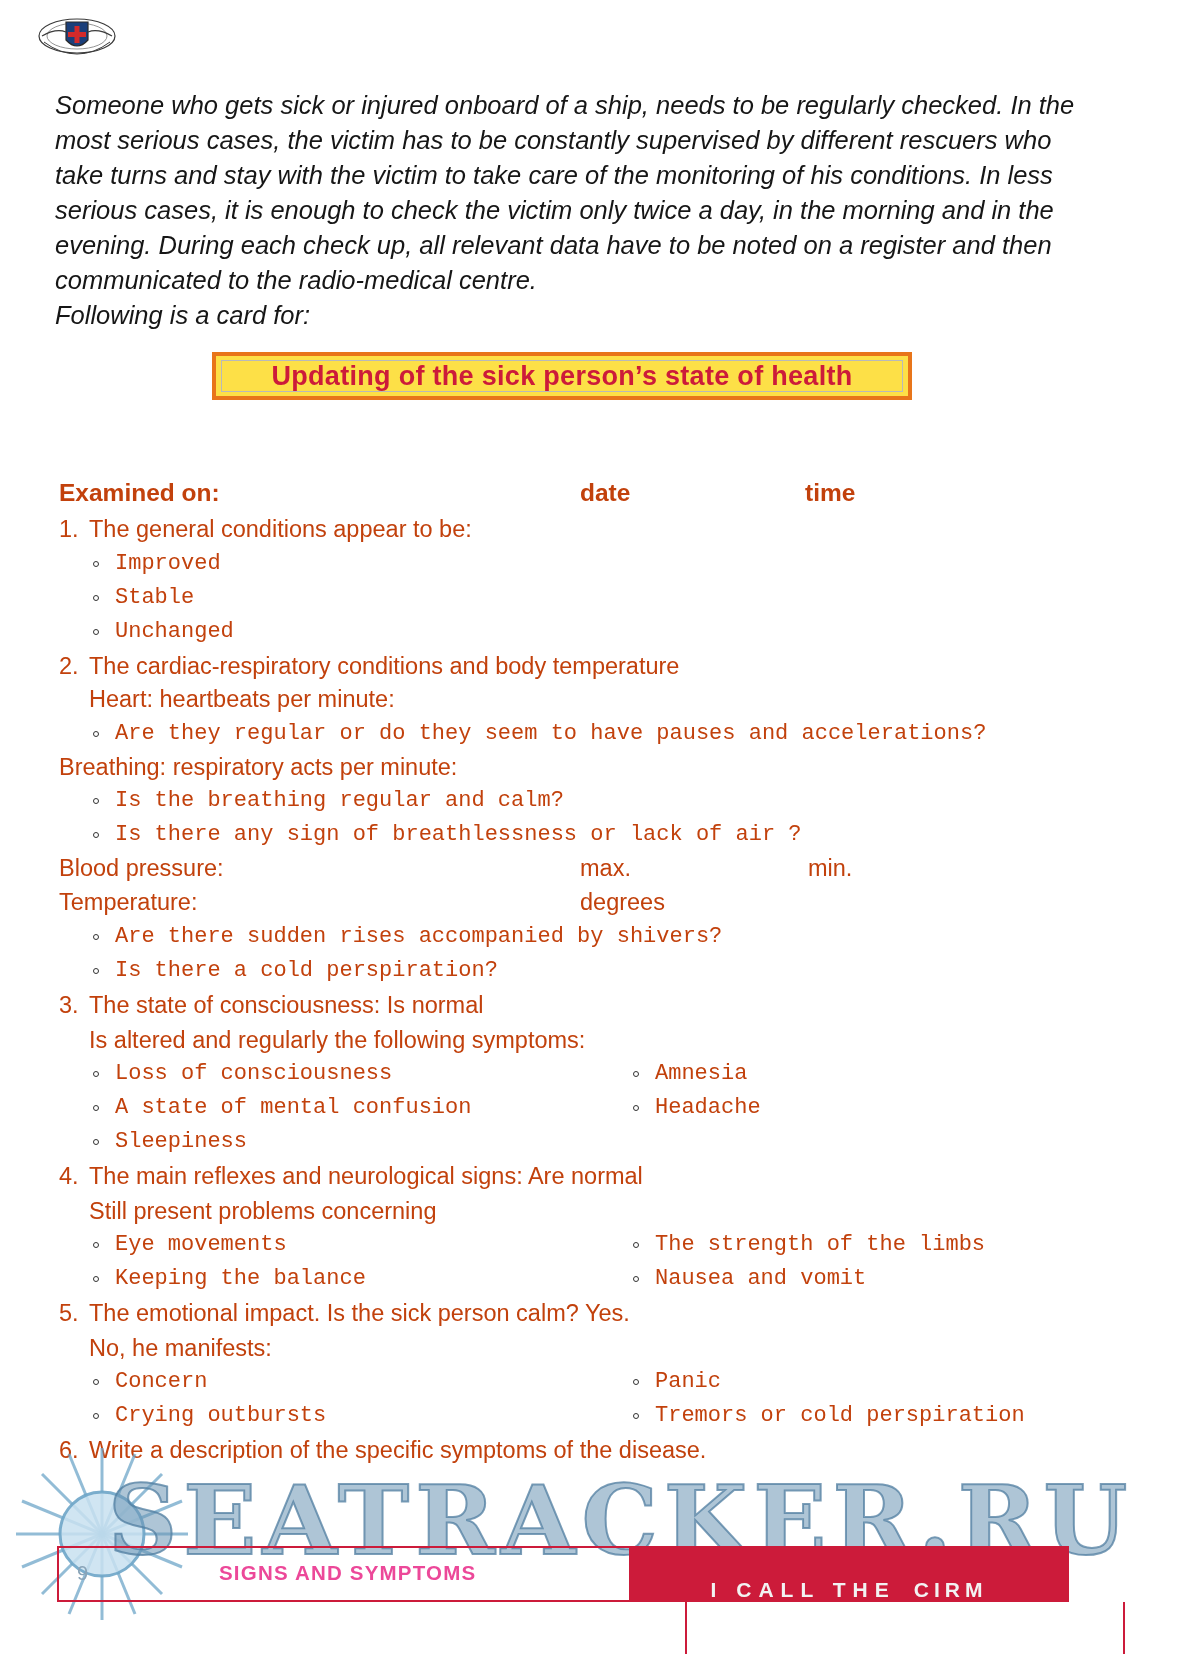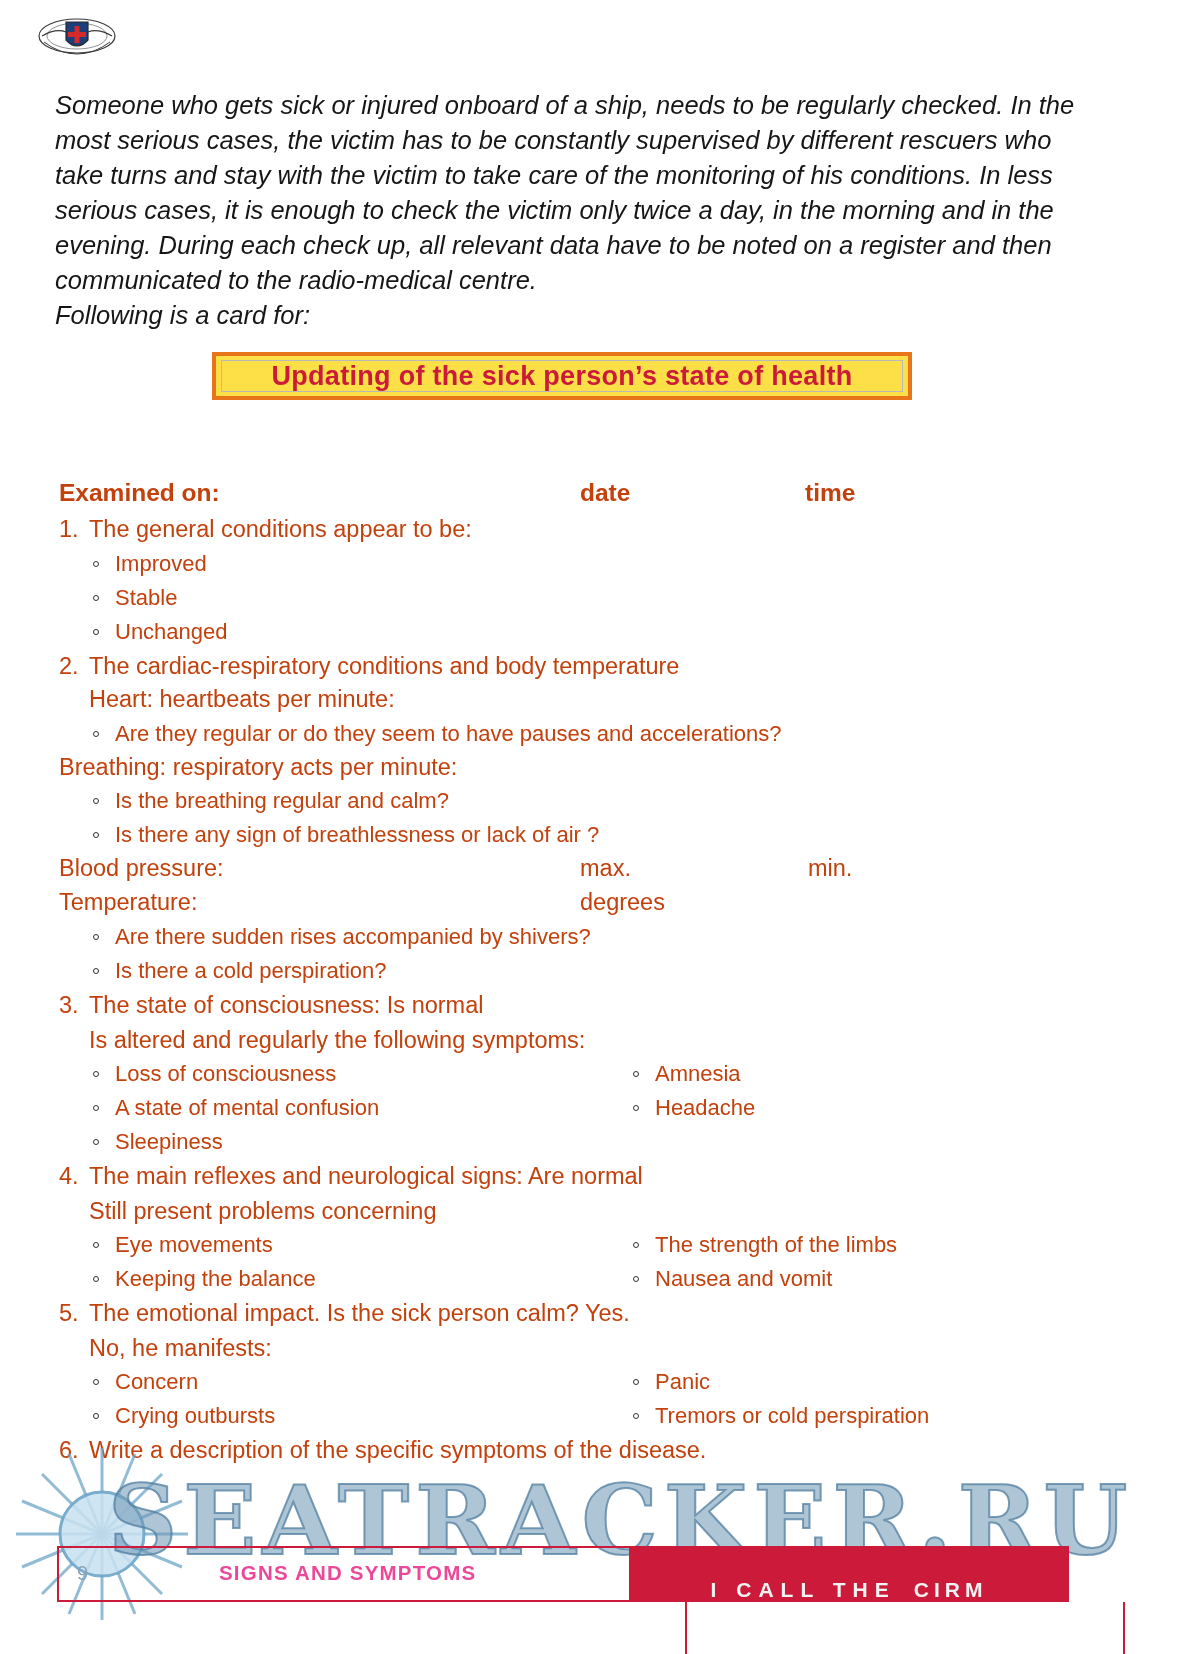--- a/index.html
+++ b/index.html
@@ -112,20 +112,21 @@
   }
   .plain {
     padding-left: 0;
   }
 
   
   ul.bullets {
     list-style: none;
     margin: 0;
     padding: 0;
+    font-family: Liberation Mono, monospace;
   }
   ul.bullets li {
     position: relative;
     padding-left: 56px;
     font-size: 22px;
     line-height: 34px;
   }
   ul.bullets li::before {
     content: "";
     position: absolute;

